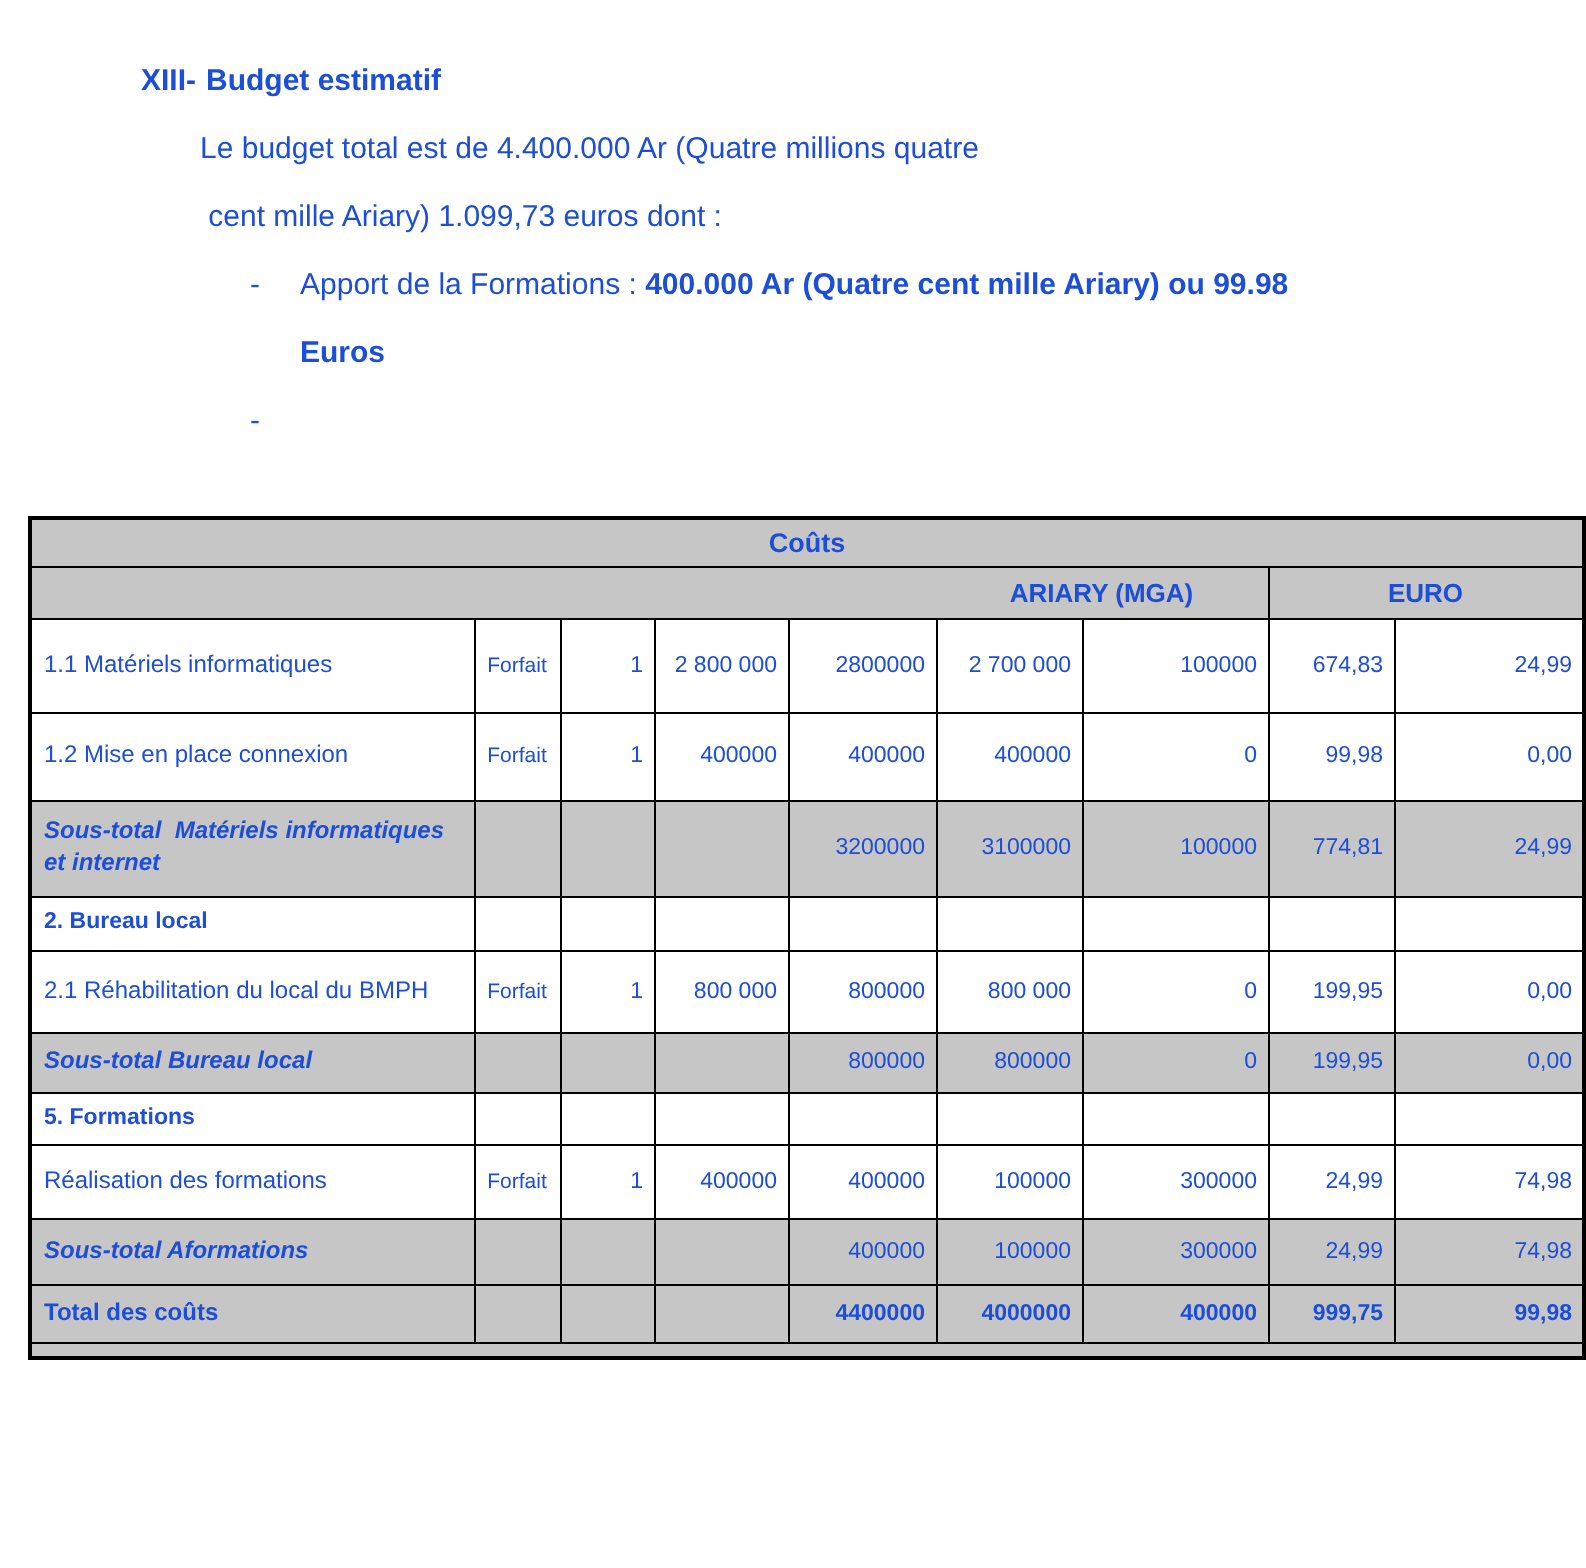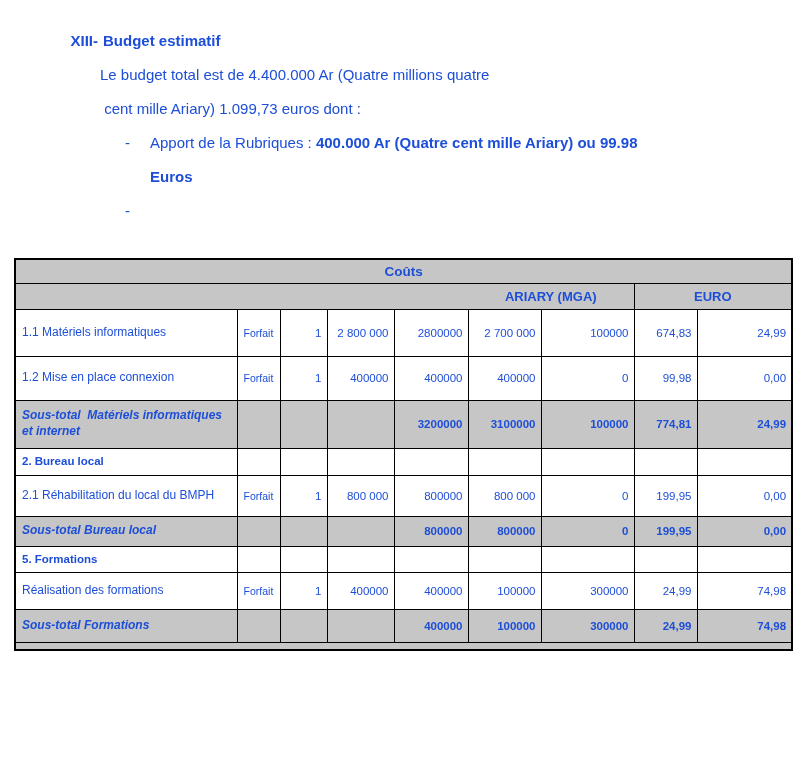--- a/index.html
+++ b/index.html
@@ -27,41 +27,41 @@
   .cur{font-weight:bold;text-align:center;font-size:13px;}
   .no-r{border-right:hidden !important;}
   .no-l{border-left:hidden !important;}
   .hdr{font-weight:bold;font-size:12px;padding-left:6px !important;line-height:1.25;}
   .lbl{font-size:12px;padding-left:6px !important;padding-right:4px !important;line-height:1.3;}
   .num{text-align:right;padding-right:5px !important;}
   .unit{text-align:center;font-size:10.5px;}
   tr.r-section .lbl{font-weight:bold;font-size:11.5px;}
   tr.r-subtotal td{background:#c6c6c6;}
   tr.r-subtotal .lbl{font-weight:bold;font-style:italic;white-space:pre-wrap;}
-  tr.r-subtotal .num{font-weight:bold;}
+  tr.r-subtotal .num{font-weight:normal;}
   tr.r-total td{background:#c6c6c6;}
   tr.r-total .lbl{font-weight:bold;}
   tr.r-total .num{font-weight:bold;}
   tr.strip td{background:#c6c6c6;}
 </style>
 </head>
 <body>
 
 <div id="page">
 
   <div id="doc">
     <div class="docline heading">
       <span class="num">XIII-</span>
       <span>Budget estimatif</span>
     </div>
     <div class="docline para">Le budget total est de 4.400.000 Ar (Quatre millions quatre</div>
     <div class="docline para"> cent mille Ariary) 1.099,73 euros dont :</div>
     <div class="docline bullet">
       <span class="dash">-</span>
-      <span><span>Apport de la Rubriques : </span><span class="b">400.000 Ar (Quatre cent mille Ariary) ou 99.98</span></span>
+      <span><span>Apport de la Formations : </span><span class="b">400.000 Ar (Quatre cent mille Ariary) ou 99.98</span></span>
     </div>
     <div class="docline cont">Euros</div>
     <div class="docline bullet">
       <span class="dash">-</span>
     </div>
   </div>
 
   <table id="costs">
     <colgroup>
       <col style="width:222px">
@@ -166,29 +166,40 @@
       <td class="unit">Forfait</td>
       <td class="num">1</td>
       <td class="num">400000</td>
       <td class="num">400000</td>
       <td class="num">100000</td>
       <td class="num">300000</td>
       <td class="num">24,99</td>
       <td class="num">74,98</td>
     </tr>
     <tr class="r-subtotal" style="height:33px">
-      <td class="lbl">Sous-total Formations</td>
+      <td class="lbl">Sous-total Aformations</td>
       <td></td>
           <td></td>
       <td></td>
       <td class="num">400000</td>
       <td class="num">100000</td>
       <td class="num">300000</td>
       <td class="num">24,99</td>
       <td class="num">74,98</td>
+    </tr>
+    <tr class="r-total" style="height:29px">
+      <td class="lbl">Total des coûts</td>
+      <td></td>
+          <td></td>
+      <td></td>
+      <td class="num">4400000</td>
+      <td class="num">4000000</td>
+      <td class="num">400000</td>
+      <td class="num">999,75</td>
+      <td class="num">99,98</td>
     </tr>
     <tr class="strip" style="height:8px">
       <td colspan="9"></td>
     </tr>
   </tbody>
     </table>
 
 </div>
 
 </body></html>

